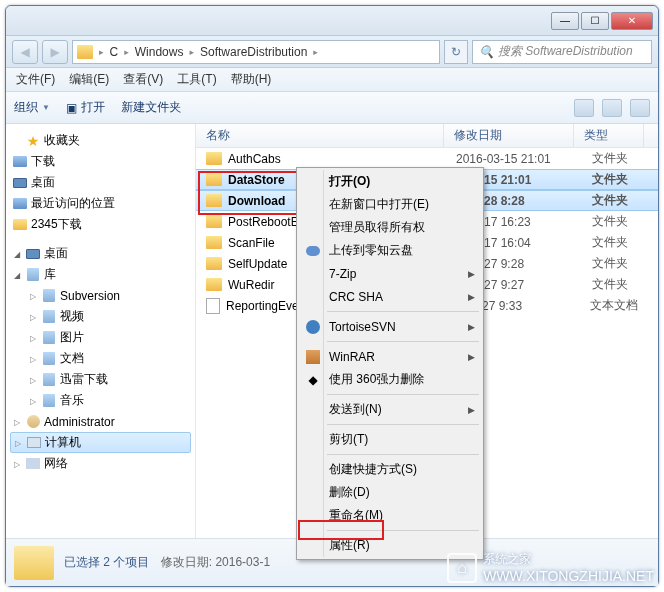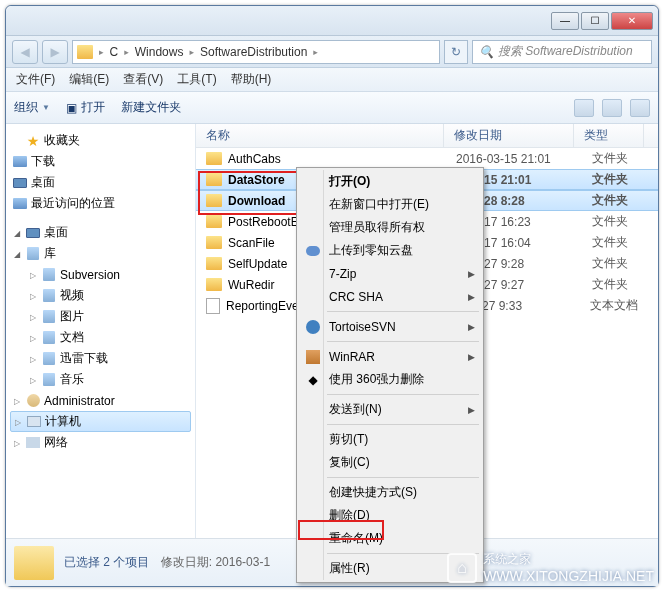--- a/index.html
+++ b/index.html
@@ -168,20 +168,26 @@
             <span class="ico-desktop"></span>
           </span>
           <span>桌面</span>
         </div>
       <div class="tree-item indent-1">
           <span class="tree-icon">
             <span class="ico-blue"></span>
           </span>
           <span>最近访问的位置</span>
         </div>
+      <div class="tree-item indent-1">
+          <span class="tree-icon">
+            <span class="ico-folder"></span>
+          </span>
+          <span>2345下载</span>
+        </div>
       <div class="spacer"></div>
       <div class="tree-item">
           <span class="tree-arrow expanded"></span>
           <span class="tree-icon">
             <span class="ico-desktop"></span>
           </span>
           <span>桌面</span>
         </div>
       <div class="tree-item indent-1">
           <span class="tree-arrow expanded"></span>
@@ -372,23 +378,20 @@
     </div>
   <div class="ctx-sep"></div>
   <div class="ctx-item">
       <span>发送到(N)</span>
       <span class="ctx-arrow">▶</span>
     </div>
   <div class="ctx-sep"></div>
   <div class="ctx-item">
       <span>剪切(T)</span>
     </div>
-  <div class="ctx-item">
-      <span>复制(C)</span>
-    </div>
   <div class="ctx-sep"></div>
   <div class="ctx-item">
       <span>创建快捷方式(S)</span>
     </div>
   <div class="ctx-item">
       <span>删除(D)</span>
     </div>
   <div class="ctx-item">
       <span>重命名(M)</span>
     </div>

